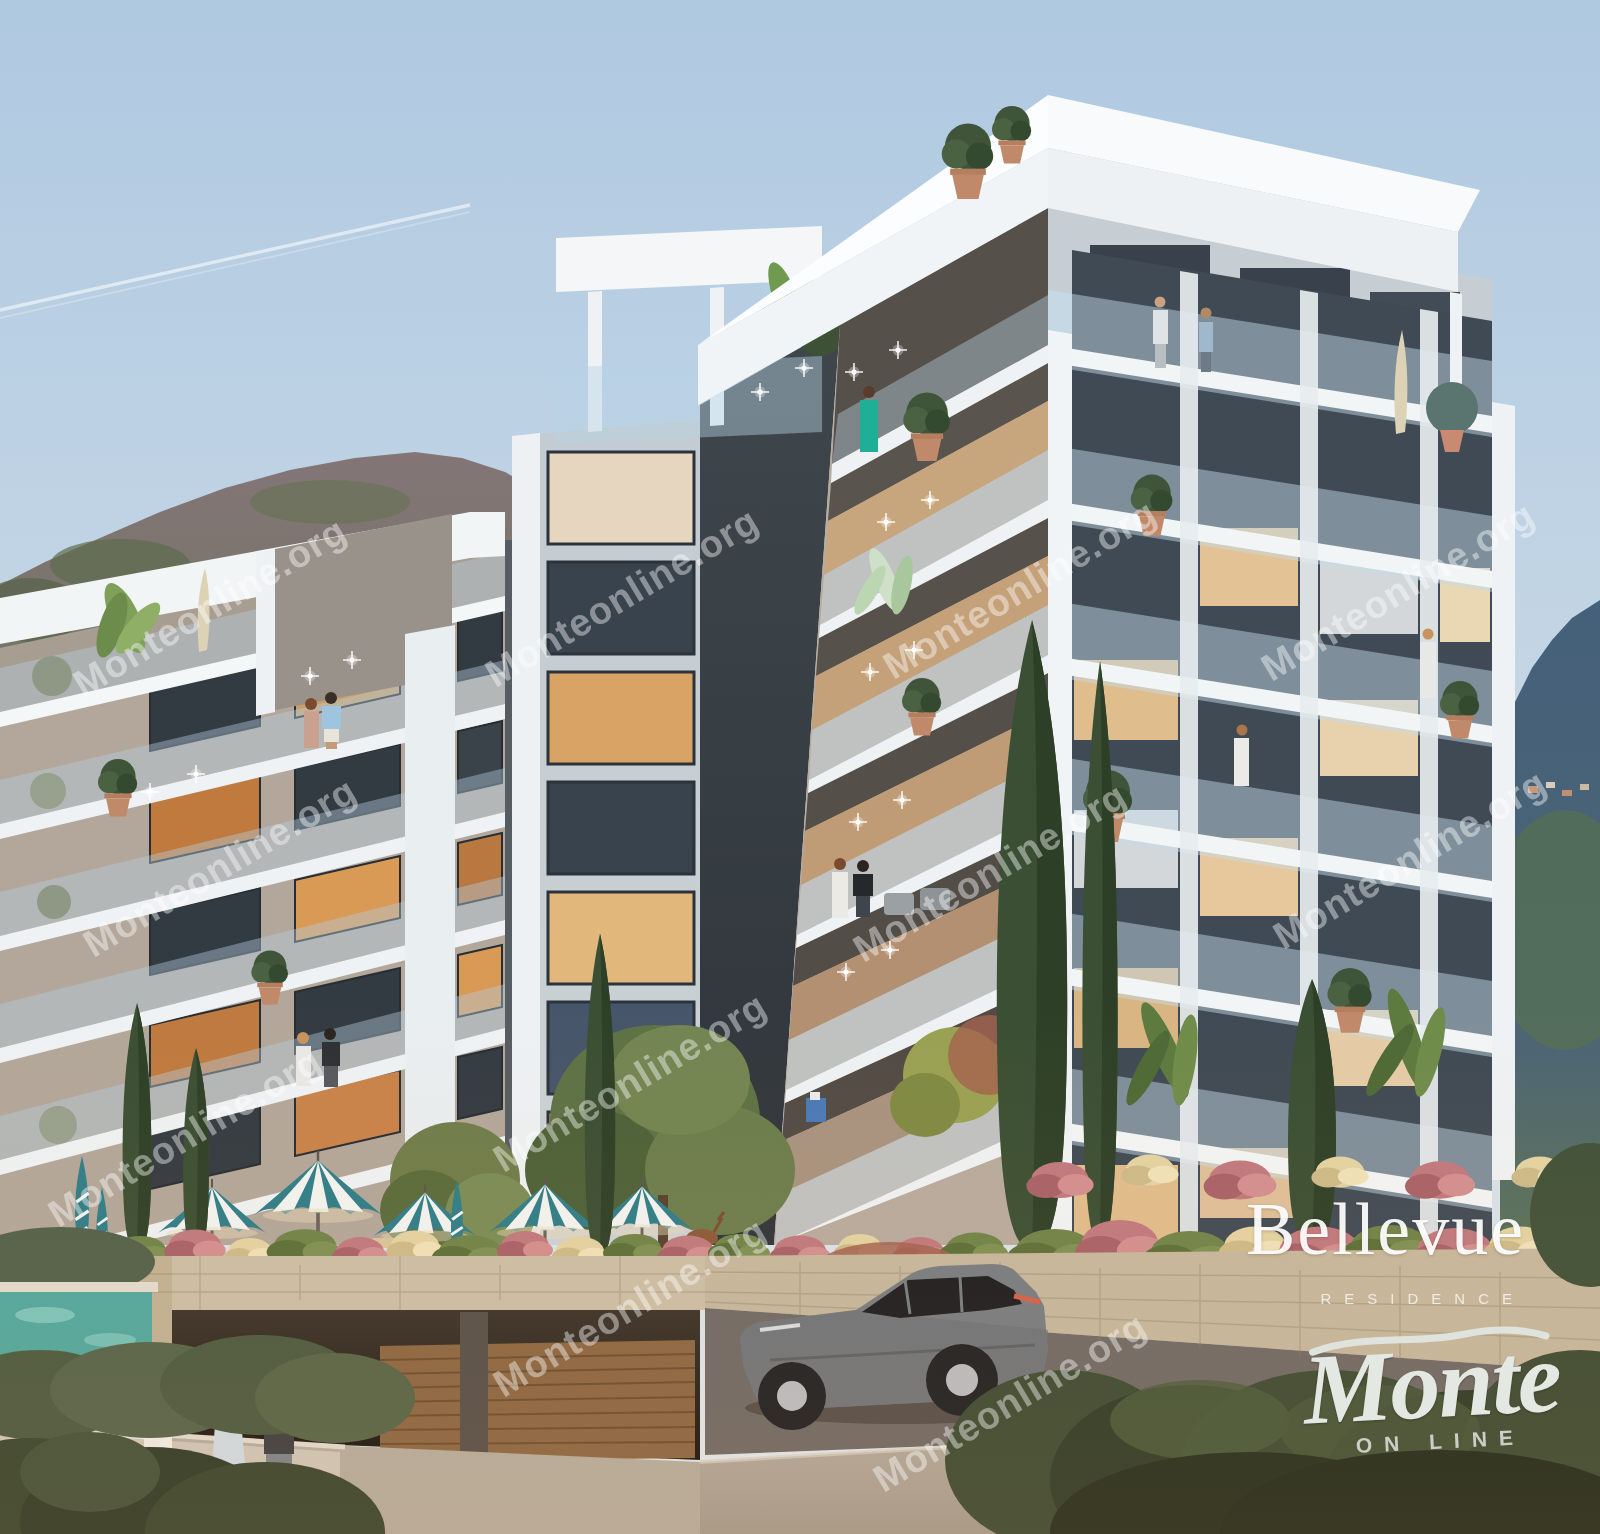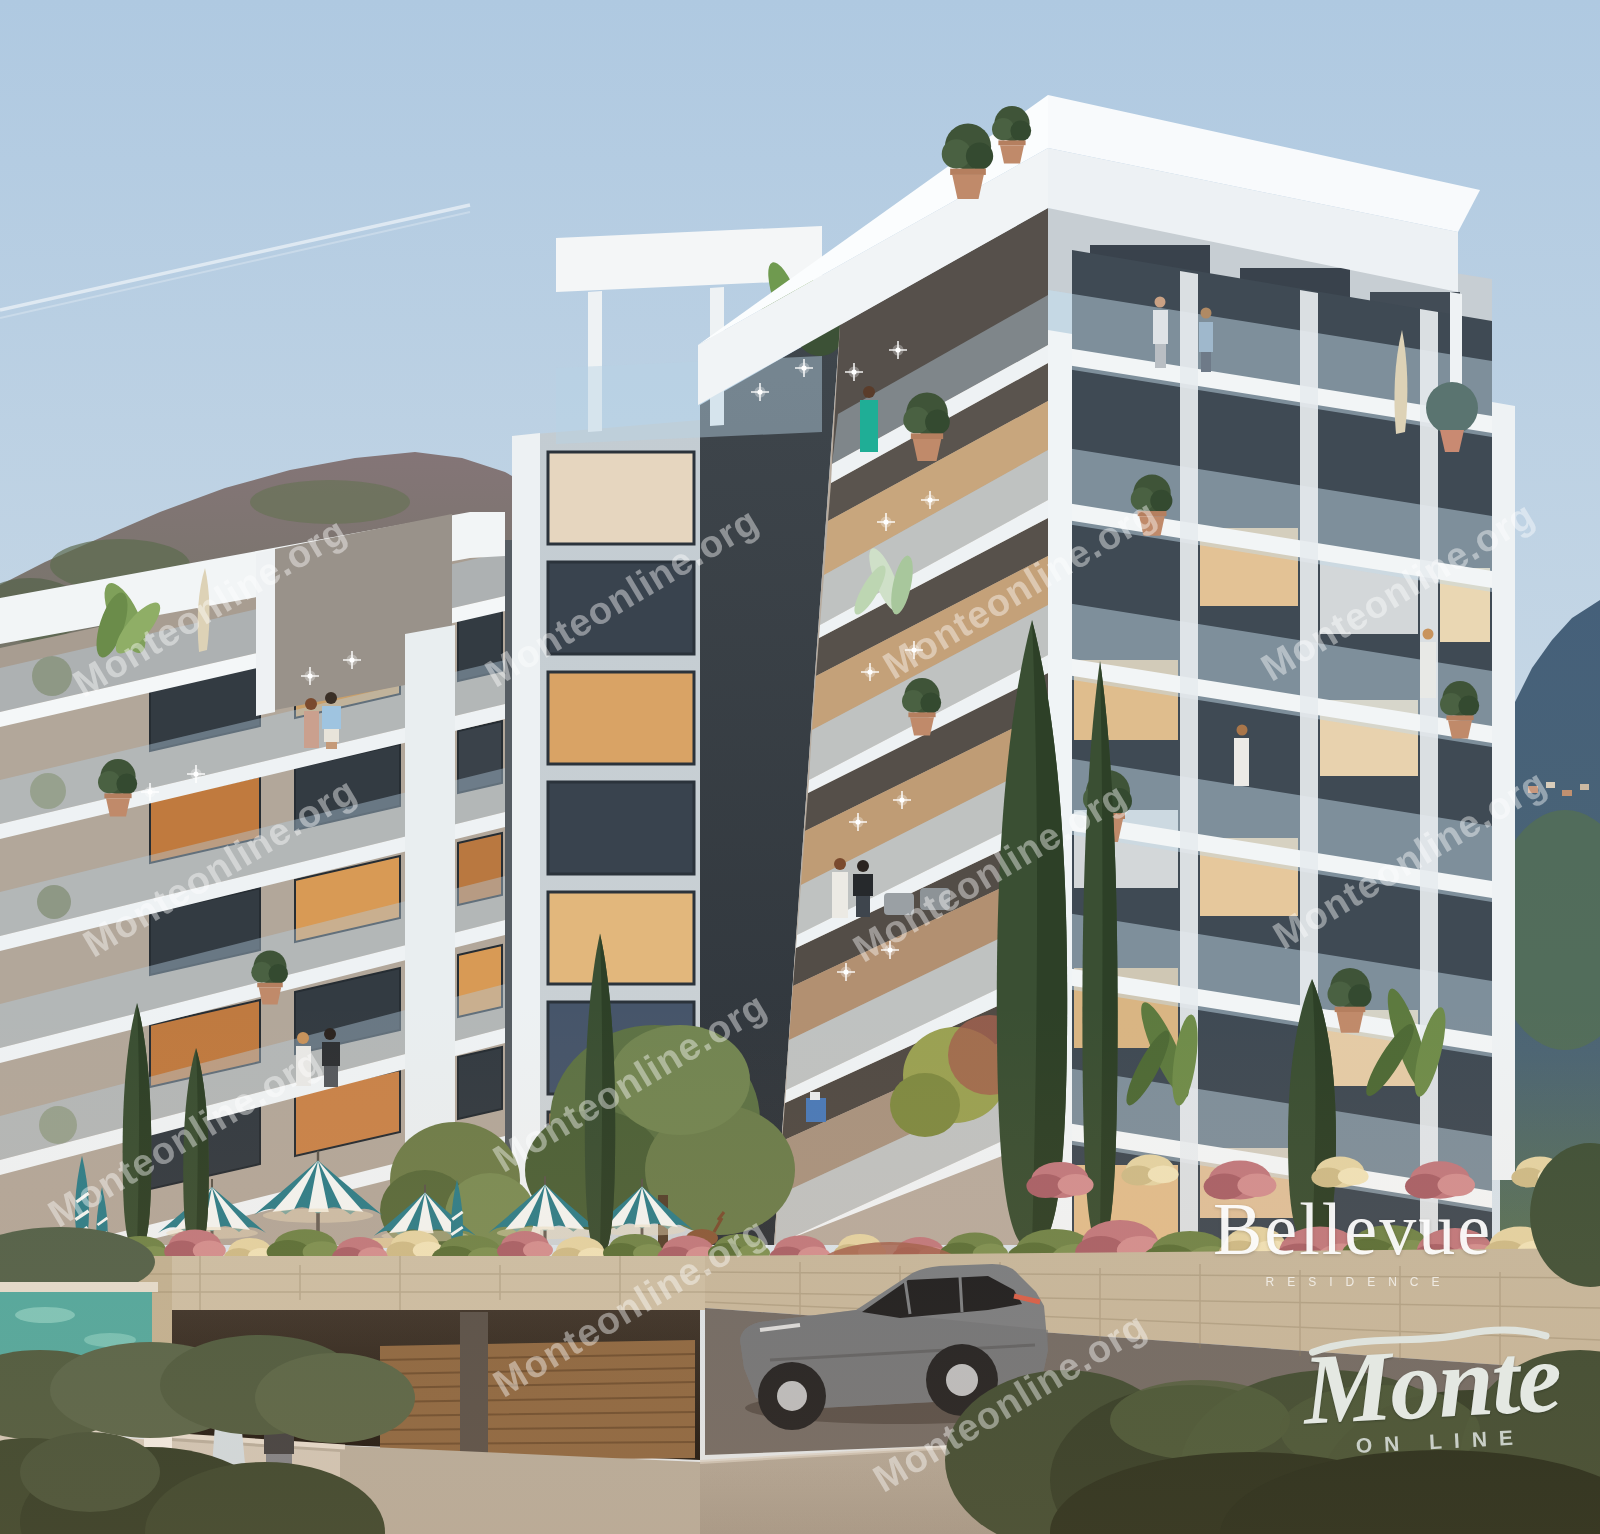--- a/index.html
+++ b/index.html
@@ -2,25 +2,25 @@
 <html><head>
 <meta charset="utf-8">
 <style>
   html,body{margin:0;padding:0;background:#222;}
   .stage{position:relative;width:1600px;height:1534px;overflow:hidden;
          font-family:"Liberation Sans",sans-serif;}
   .stage svg{position:absolute;inset:0;display:block;}
   .watermark{position:absolute;font:700 38px "Liberation Sans",sans-serif;
     color:rgba(255,255,255,.42);letter-spacing:1px;white-space:nowrap;
     transform:rotate(-31deg);transform-origin:center;pointer-events:none;}
-  .residence{position:absolute;left:1180px;top:1192px;width:345px;text-align:center;
+  .residence{position:absolute;left:1180px;top:1192px;width:345px;text-align:right;
     color:rgba(255,255,255,.93);}
   .residence .name{font-family:"Liberation Serif",serif;font-size:74px;line-height:1;
     letter-spacing:2px;text-shadow:0 1px 3px rgba(60,50,40,.25);}
-  .residence .sub{margin-top:9px;font-size:12px;letter-spacing:13px;text-indent:13px;
+  .residence .sub{margin-top:24px;font-size:15px;letter-spacing:13px;text-indent:13px;
     color:rgba(255,255,255,.72);}
   .publisher{position:absolute;left:1272px;top:1338px;width:320px;text-align:center;
     color:#e4e8e2;transform:rotate(-3deg);}
   .publisher .name{font-family:"Liberation Serif",serif;font-style:italic;font-weight:700;
     font-size:100px;line-height:.92;letter-spacing:-2px;
     text-shadow:0 1px 2px rgba(20,30,20,.35);}
   .publisher .swoosh{display:block;margin:-14px auto 0;}
   .publisher .sub{margin-top:0;font-size:21px;font-weight:700;letter-spacing:12px;
     text-indent:12px;color:#c9cfc7;}
 </style>

